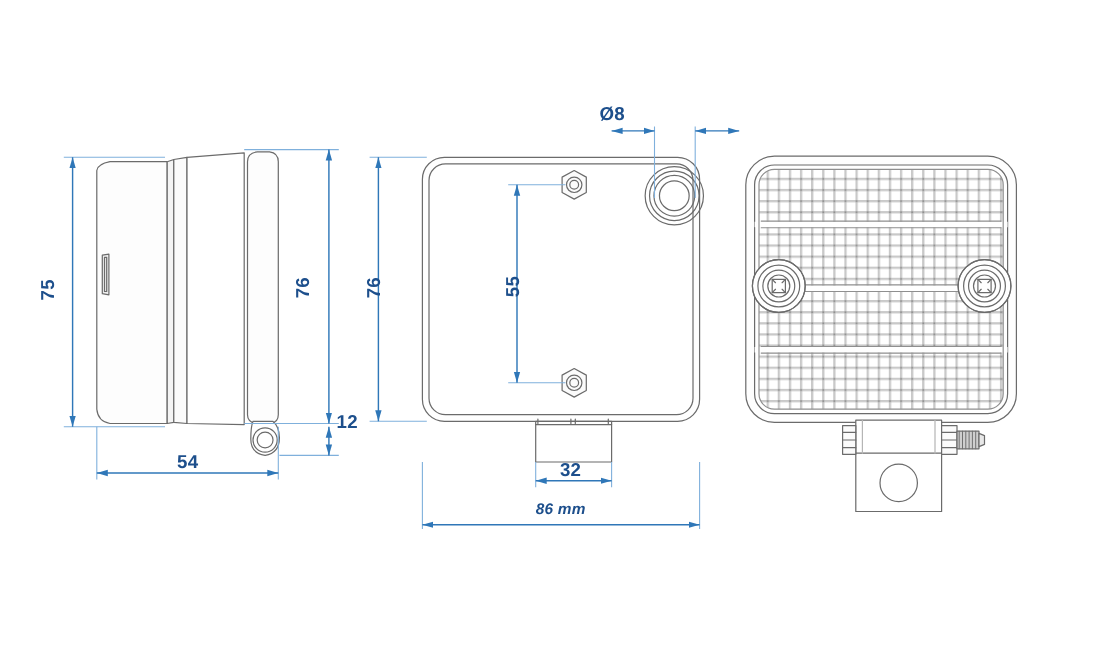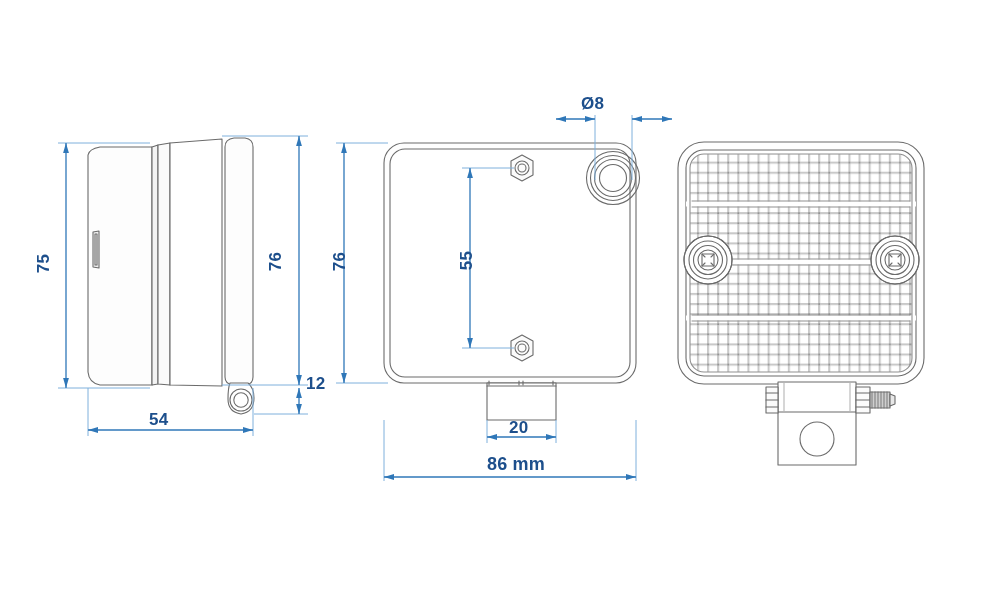--- a/index.html
+++ b/index.html
@@ -35,21 +35,22 @@
     font-size: 17px;
     letter-spacing: 0.2px;
     white-space: nowrap;
     line-height: 1;
   }
   .dim-label.vertical {
     transform: rotate(-90deg);
     transform-origin: 50% 50%;
   }
   .dim-label.big {
-    font-size: 18px;
+    font-size: 14px;
+    font-style: italic;
   }
 </style>
 </head>
 <body>
 
 <div id="drawing-root">
 
   <svg class="sheet" viewBox="0 0 1000 602">
     <defs>
       <marker id="arrL" markerWidth="11" markerHeight="8" refX="10" refY="4" orient="auto" markerUnits="userSpaceOnUse">
@@ -225,25 +226,25 @@
       <line x1="384" y1="477" x2="636" y2="477" marker-start="url(#arrR)" marker-end="url(#arrL)"></line>
     </g>
   </svg>
 
   <div class="dim-label vertical" style="left:34px; top:255px;">75</div>
 
   <div class="dim-label vertical" style="left:266px; top:253px;">76</div>
 
   <div class="dim-label" style="left:306px; top:375px;">12</div>
 
-  <div class="dim-label" style="left:149px; top:411px;">54</div>
+  <div class="dim-label" style="left:161px; top:411px;">54</div>
 
   <div class="dim-label vertical" style="left:330px; top:253px;">76</div>
 
   <div class="dim-label vertical" style="left:457px; top:252px;">55</div>
 
-  <div class="dim-label" style="left:581px; top:95px;">Ø8</div>
-
-  <div class="dim-label" style="left:509px; top:419px;">20</div>
+  <div class="dim-label" style="left:545px; top:95px;">Ø8</div>
+
+  <div class="dim-label" style="left:509px; top:419px;">32</div>
 
   <div class="dim-label big" style="left:487px; top:455px;">86 mm</div>
 
 </div>
 
 </body></html>

